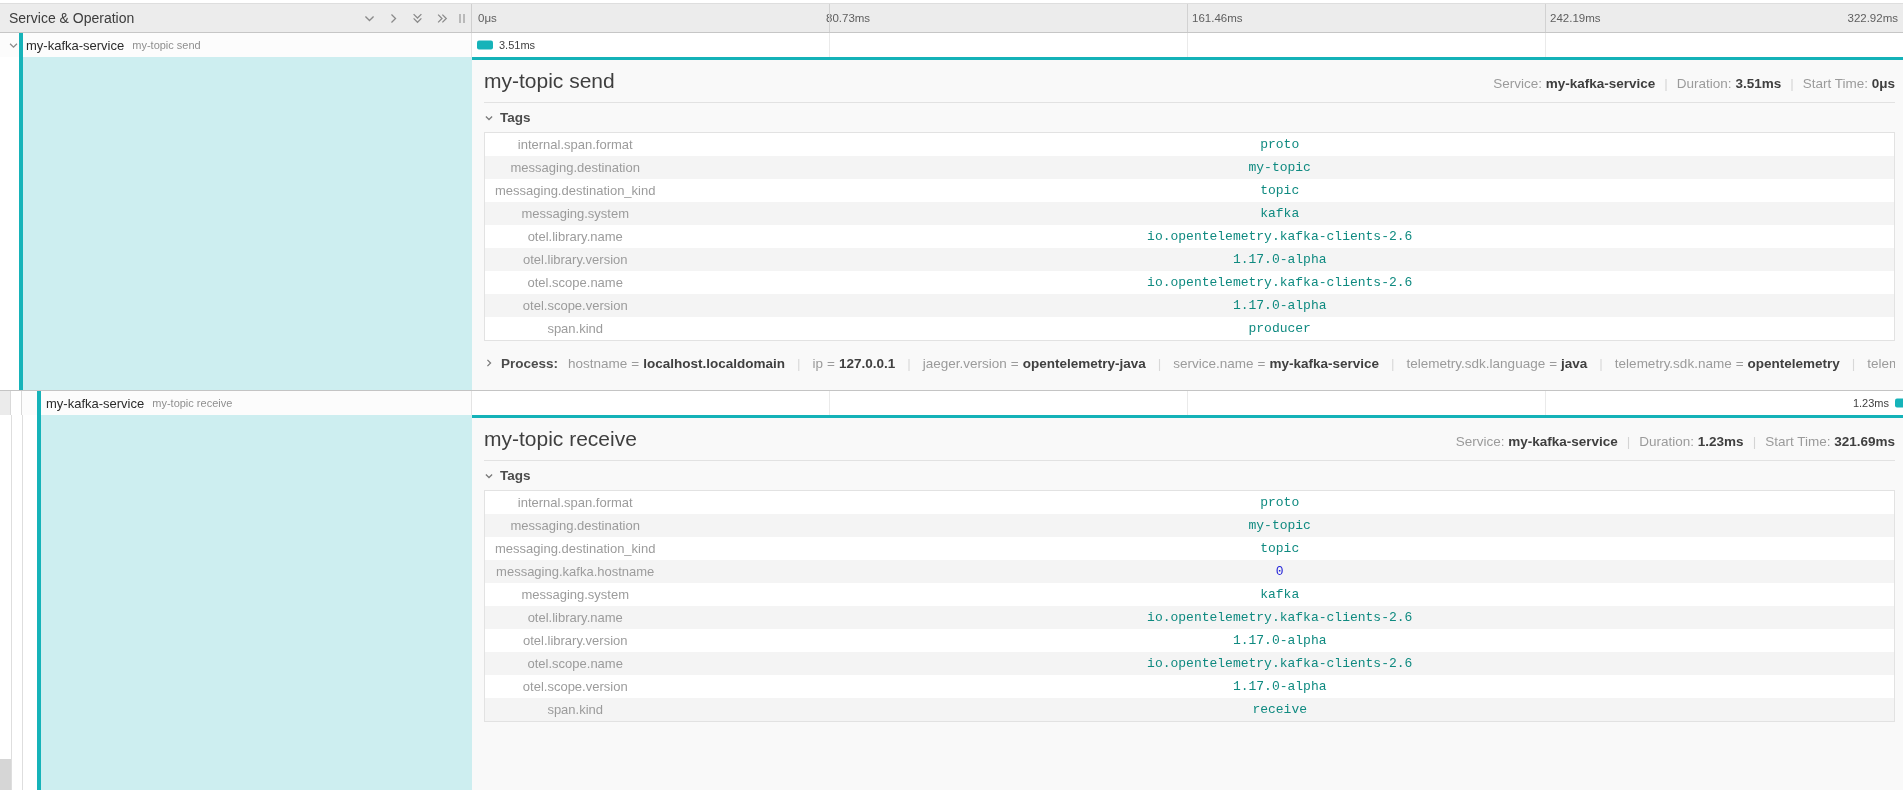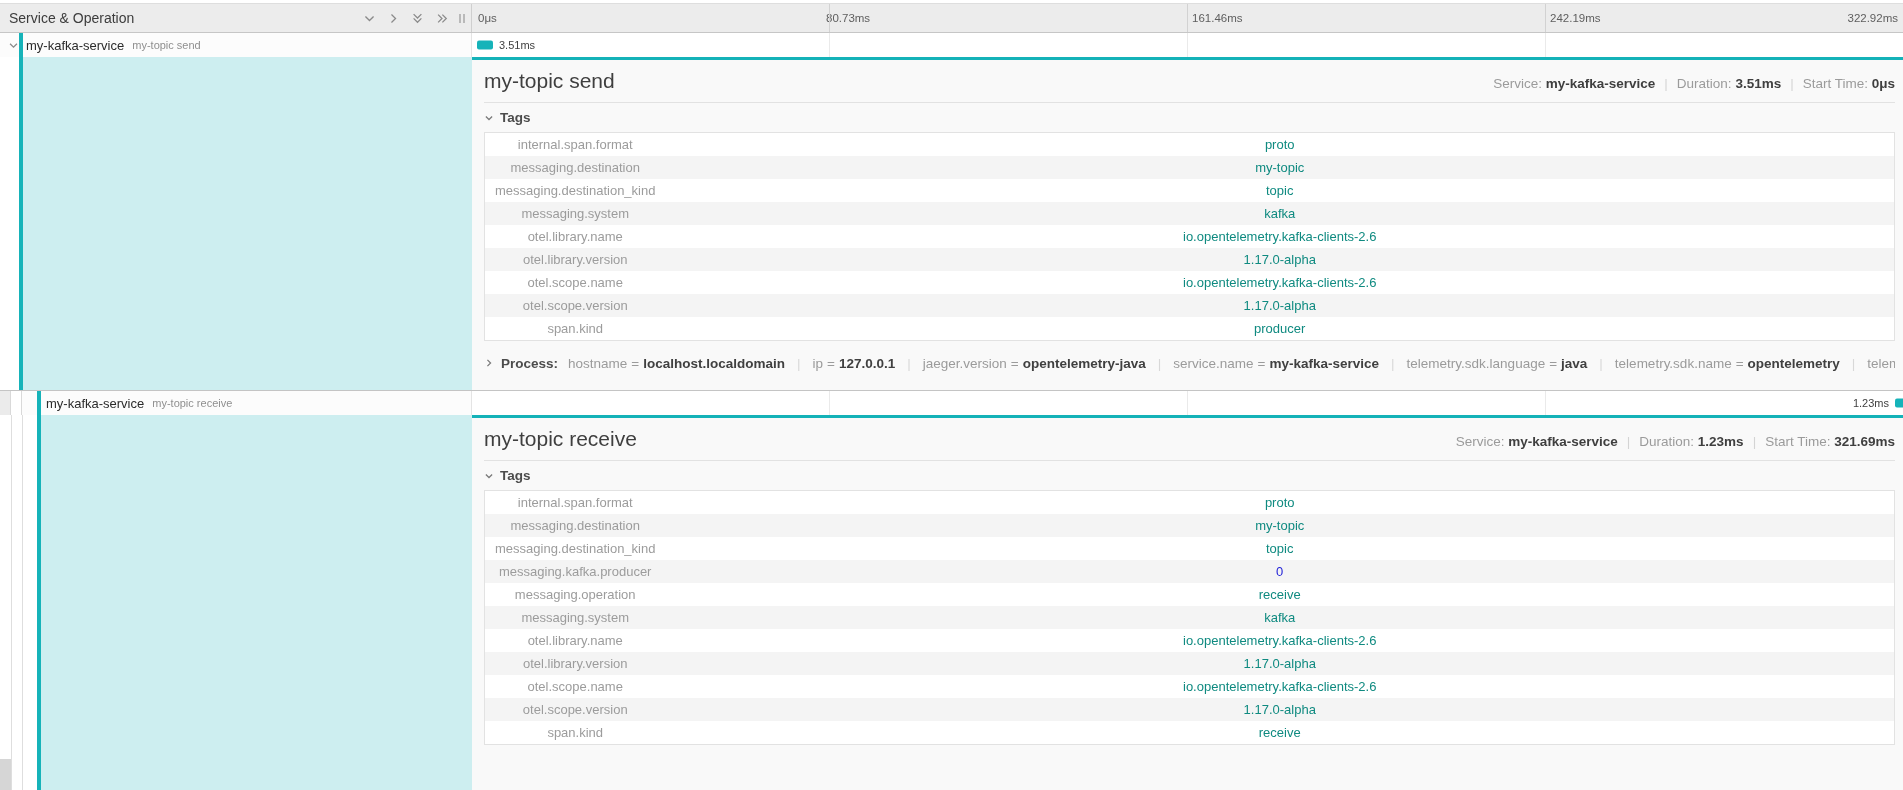--- a/index.html
+++ b/index.html
@@ -81,21 +81,21 @@
   .tags-sec { margin-top:9px; border-top:1px solid #e2e2e2; padding-top:7px;text-align:center; }
   .sec-hdr { display:flex; align-items:center; gap:6px; font-size:13.5px;
              font-weight:bold; color:#4c4c4c; }
   .sec-hdr .chevsm { color:#7a7a7a; display:flex; }
 
   table.kv { border-collapse:collapse; width:100%; margin-top:7px;
              border:1px solid #e2e2e2; background:#fff; }
   table.kv tr:nth-child(even) td { background:#f4f4f4; }
   table.kv td { padding:4px 10px; font-size:13px; height:23px; }
   td.k { color:#9c9c9c; width:1%; white-space:nowrap; padding-right:40px; }
-  td.v { font-family:Liberation Sans, sans-serif; font-size:13px; }
+  td.v { font-family:Liberation Mono, monospace; font-size:13px; }
   td.v.string { color:#0f8a80; }
   td.v.number { color:#2525d8; }
 
   .proc-row { display:flex; align-items:flex-start; margin-top:10px; padding:5px 0;
               font-size:13.5px; white-space:nowrap; overflow:hidden; }
   .proc-label { font-weight:bold; color:#4c4c4c; margin:0 10px 0 7px; }
   .pitem { color:#9b9b9b; }
   .pitem b { color:#404040; font-weight:bold; }
   .pitem .eq::before { content:"="; color:#9b9b9b; padding:0 4px; }
   .pitem + .pitem::before { content:"|"; color:#d8d8d8; padding:0 12px; }
@@ -318,26 +318,22 @@
             </tr>
               <tr>
               <td class="k">messaging.destination</td>
               <td class="v string">my-topic</td>
             </tr>
               <tr>
               <td class="k">messaging.destination_kind</td>
               <td class="v string">topic</td>
             </tr>
               <tr>
-              <td class="k">messaging.kafka.producer</td>
+              <td class="k">messaging.kafka.hostname</td>
               <td class="v number">0</td>
-            </tr>
-              <tr>
-              <td class="k">messaging.operation</td>
-              <td class="v string">receive</td>
             </tr>
               <tr>
               <td class="k">messaging.system</td>
               <td class="v string">kafka</td>
             </tr>
               <tr>
               <td class="k">otel.library.name</td>
               <td class="v string">io.opentelemetry.kafka-clients-2.6</td>
             </tr>
               <tr>

